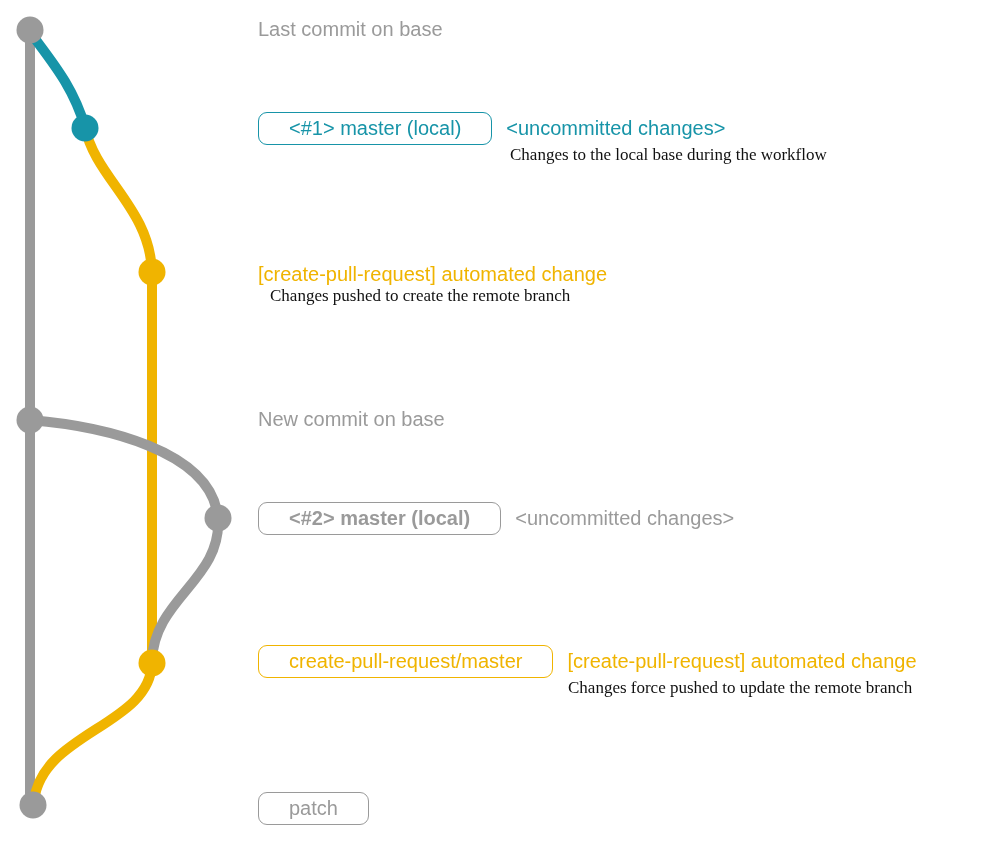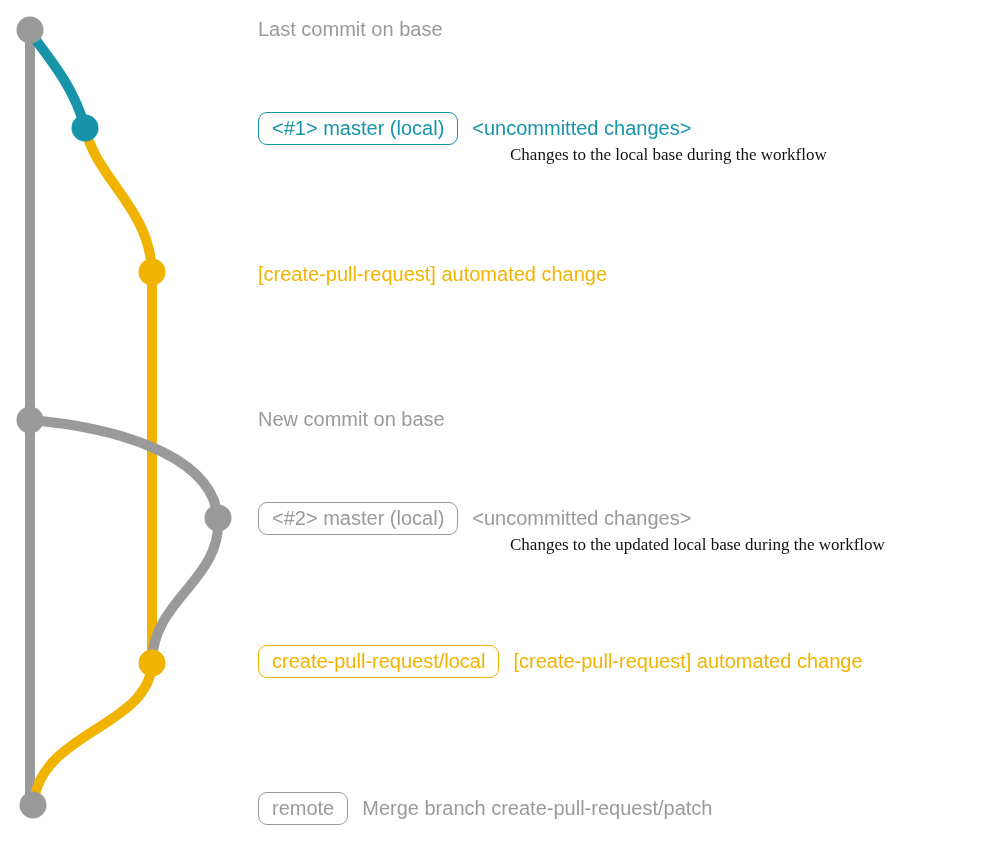--- a/index.html
+++ b/index.html
@@ -26,21 +26,21 @@
   }
   .lbl{
     font-size:20px;
     white-space:nowrap;
   }
   .box{
     font-size:20px;
     white-space:nowrap;
     border:1.5px solid currentColor;
     border-radius:9px;
-    padding:4px 13px;
+    padding:4px 30px;
     display:inline-block;
   }
   .desc{
     font-family:"Liberation Serif", serif;
     font-size:17px;
     color:#111111;
     white-space:nowrap;
   }
 </style>
 </head>
@@ -78,43 +78,43 @@
       <span class="box" style="color: rgb(23, 148, 168);">&lt;#1&gt; master (local)</span>
       <span class="lbl" style="color: rgb(23, 148, 168);">&lt;uncommitted changes&gt;</span>
     </div>
     <div class="desc" style="margin-left:252px">Changes to the local base during the workflow</div>
   </div>
 
   <div class="row" style="top:263px">
     <div class="line">
       <span class="lbl" style="color: rgb(240, 180, 0);">[create-pull-request] automated change</span>
     </div>
+    <div class="desc" style="margin-left:12px">Changes pushed to create the remote branch</div>
   </div>
 
   <div class="row" style="top:408px">
     <div class="line">
       <span class="lbl" style="color: rgb(154, 154, 154); text-align: center;">New commit on base</span>
     </div>
   </div>
 
   <div class="row" style="top:502px">
     <div class="line">
-      <span class="box" style="color: rgb(154, 154, 154);">&lt;#2&gt; master (local)</span>
+      <span class="box" style="color: rgb(154, 154, 154); font-weight: bold;">&lt;#2&gt; master (local)</span>
       <span class="lbl" style="color: rgb(154, 154, 154);">&lt;uncommitted changes&gt;</span>
     </div>
-    <div class="desc" style="margin-left:252px">Changes to the updated local base during the workflow</div>
   </div>
 
   <div class="row" style="top:645px">
     <div class="line">
-      <span class="box" style="color: rgb(240, 180, 0);">create-pull-request/local</span>
+      <span class="box" style="color: rgb(240, 180, 0);">create-pull-request/master</span>
       <span class="lbl" style="color: rgb(240, 180, 0);">[create-pull-request] automated change</span>
     </div>
+    <div class="desc" style="margin-left:310px">Changes force pushed to update the remote branch</div>
   </div>
 
   <div class="row" style="top:792px">
     <div class="line">
-      <span class="box" style="color: rgb(154, 154, 154);">remote</span>
-      <span class="lbl" style="color: rgb(154, 154, 154);">Merge branch create-pull-request/patch</span>
+      <span class="box" style="color: rgb(154, 154, 154);">patch</span>
     </div>
   </div>
 
 </div>
 
 </body></html>

